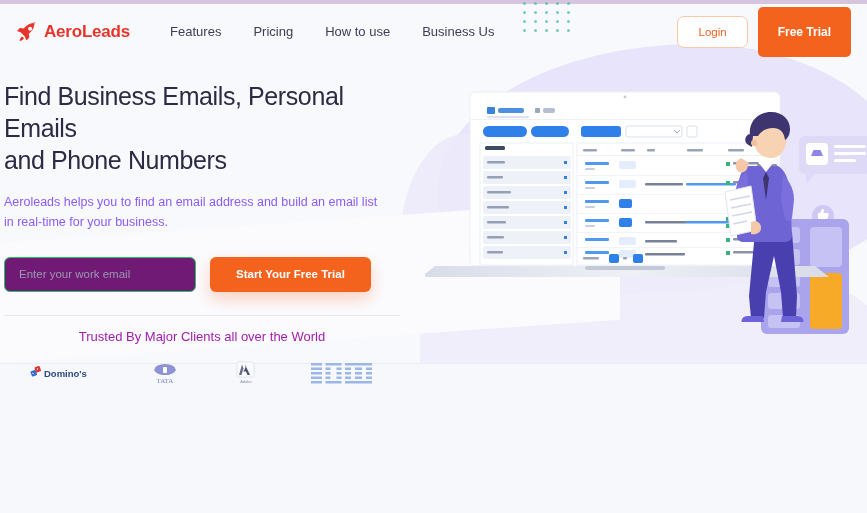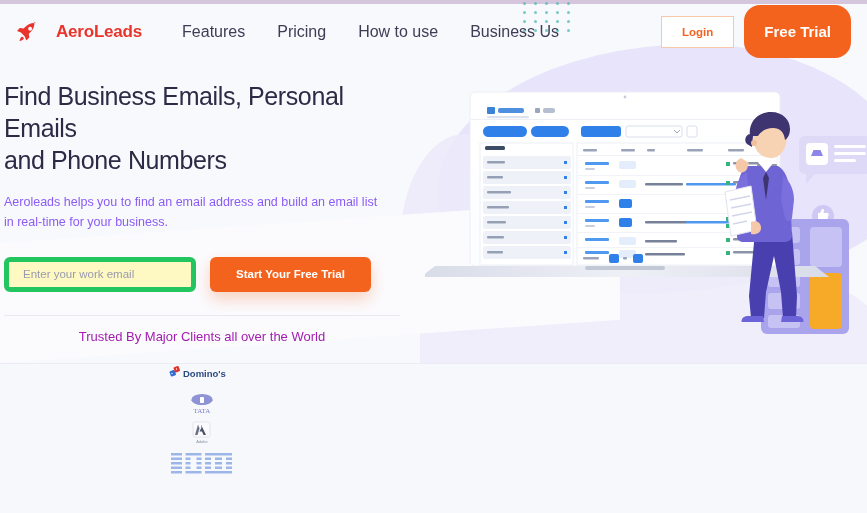--- a/index.html
+++ b/index.html
@@ -61,81 +61,81 @@
   .dot-grid i {
     width: 3px; height: 3px; border-radius: 50%;
     background: #4fb8b0; display: block;
   }
 
   
   .header {
     position: absolute; top: 4px; left: 0; width: 867px; height: 55px;
     display: flex; align-items: center; z-index: 30;
   }
-  .brand { display: flex; align-items: center; gap: 18px; margin-left: 16px; }
+  .brand { display: flex; align-items: center; gap: 6px; margin-left: 16px; }
   .rocket-icon { width: 22px; height: 22px; display: block; }
   .brand-name {
     font-size: 17px; font-weight: bold; color: #e8342a; letter-spacing: -.2px;
   }
   .nav { display: flex; align-items: center; gap: 0px; margin-left: 24px; }
   .nav a {
-    font-size: 16px; color: #3d3d56; text-decoration: none;
+    font-size: 13px; color: #3d3d56; text-decoration: none;
     padding: 6px 16px; white-space: nowrap; text-align: center;
   }
   .header-actions {
     margin-left: auto; margin-right: 16px; display: flex; align-items: center; gap: 10px;
   }
   .btn-login {
-    font-size: 11.5px; font-weight: bold; color: #f26322;
+    font-size: 11.5px; font-weight: normal; color: #f26322;
     background: #fff; border: 1px solid #f7c9ab;
-    border-radius: 0; padding: 9px 20px; cursor: pointer;
+    border-radius: 7px; padding: 9px 20px; cursor: pointer;
     font-family: "Liberation Sans", sans-serif;
   }
   .btn-trial {
-    font-size: 15px; font-weight: bold; color: #fff;
+    font-size: 12px; font-weight: bold; color: #fff;
     background: #f4631e; border: none;
-    border-radius: 16px; padding: 18px 20px; cursor: pointer;
+    border-radius: 5px; padding: 18px 20px; cursor: pointer;
     font-family: "Liberation Sans", sans-serif;
   }
 
   
   .hero-left { position: absolute; left: 4px; top: 80px; width: 410px; z-index: 20; }
   .hero-title {
     font-size: 25px; line-height: 1.28; color: #2b2b45;
     font-weight: normal; letter-spacing: -.4px;
   }
   .hero-sub {
     margin-top: 16px; font-size: 12.5px; line-height: 1.62; color: #8b5cf6;
     max-width: 375px;
   }
   .hero-form { margin-top: 24px; display: flex; align-items: center; gap: 14px; }
   .email-input {
-    width: 192px; height: 35px; border: 5px solid #22c55e;
-    border-radius: 6px; background: #fef9c3; padding: 0 14px;
+    width: 192px; height: 35px; border: 1px solid #22c55e;
+    border-radius: 6px; background: #701a75; padding: 0 14px;
     font-size: 11.5px; color: #8b8b9e; outline: none;
     font-family: "Liberation Sans", sans-serif;
   }
   .email-input::placeholder { color: #9a9aae; }
   .btn-start {
     height: 35px; background: #f4631e; color: #fff; border: none;
     border-radius: 6px; padding: 0 26px; font-size: 11.5px; font-weight: bold;
     cursor: pointer; font-family: "Liberation Sans", sans-serif;
     box-shadow: 0 7px 16px rgba(244,99,30,.28);
   }
 
   .divider {
     margin-top: 23px; width: 396px; height: 1px; background: #e9e9f2;
   }
   .trusted-title {
     margin-top: 13px; text-align: center; width: 396px;
     font-size: 13px; color: #a21caf;
   }
   .logos {
     margin-top: 14px; width: 396px; display: flex;
-    align-items: center; justify-content: space-around; flex-direction: column;
+    align-items: center; justify-content: space-around;
   }
   .logo-cell { display: flex; align-items: center; justify-content: center; height: 30px; }
 
   
   .illus { position: absolute; left: 425px; top: 44px; width: 442px; height: 300px; z-index: 15; }
 
   
   .section-rule {
     position: absolute; top: 363px; left: 0; width: 867px; height: 1px; background: #ececf4;
   }

